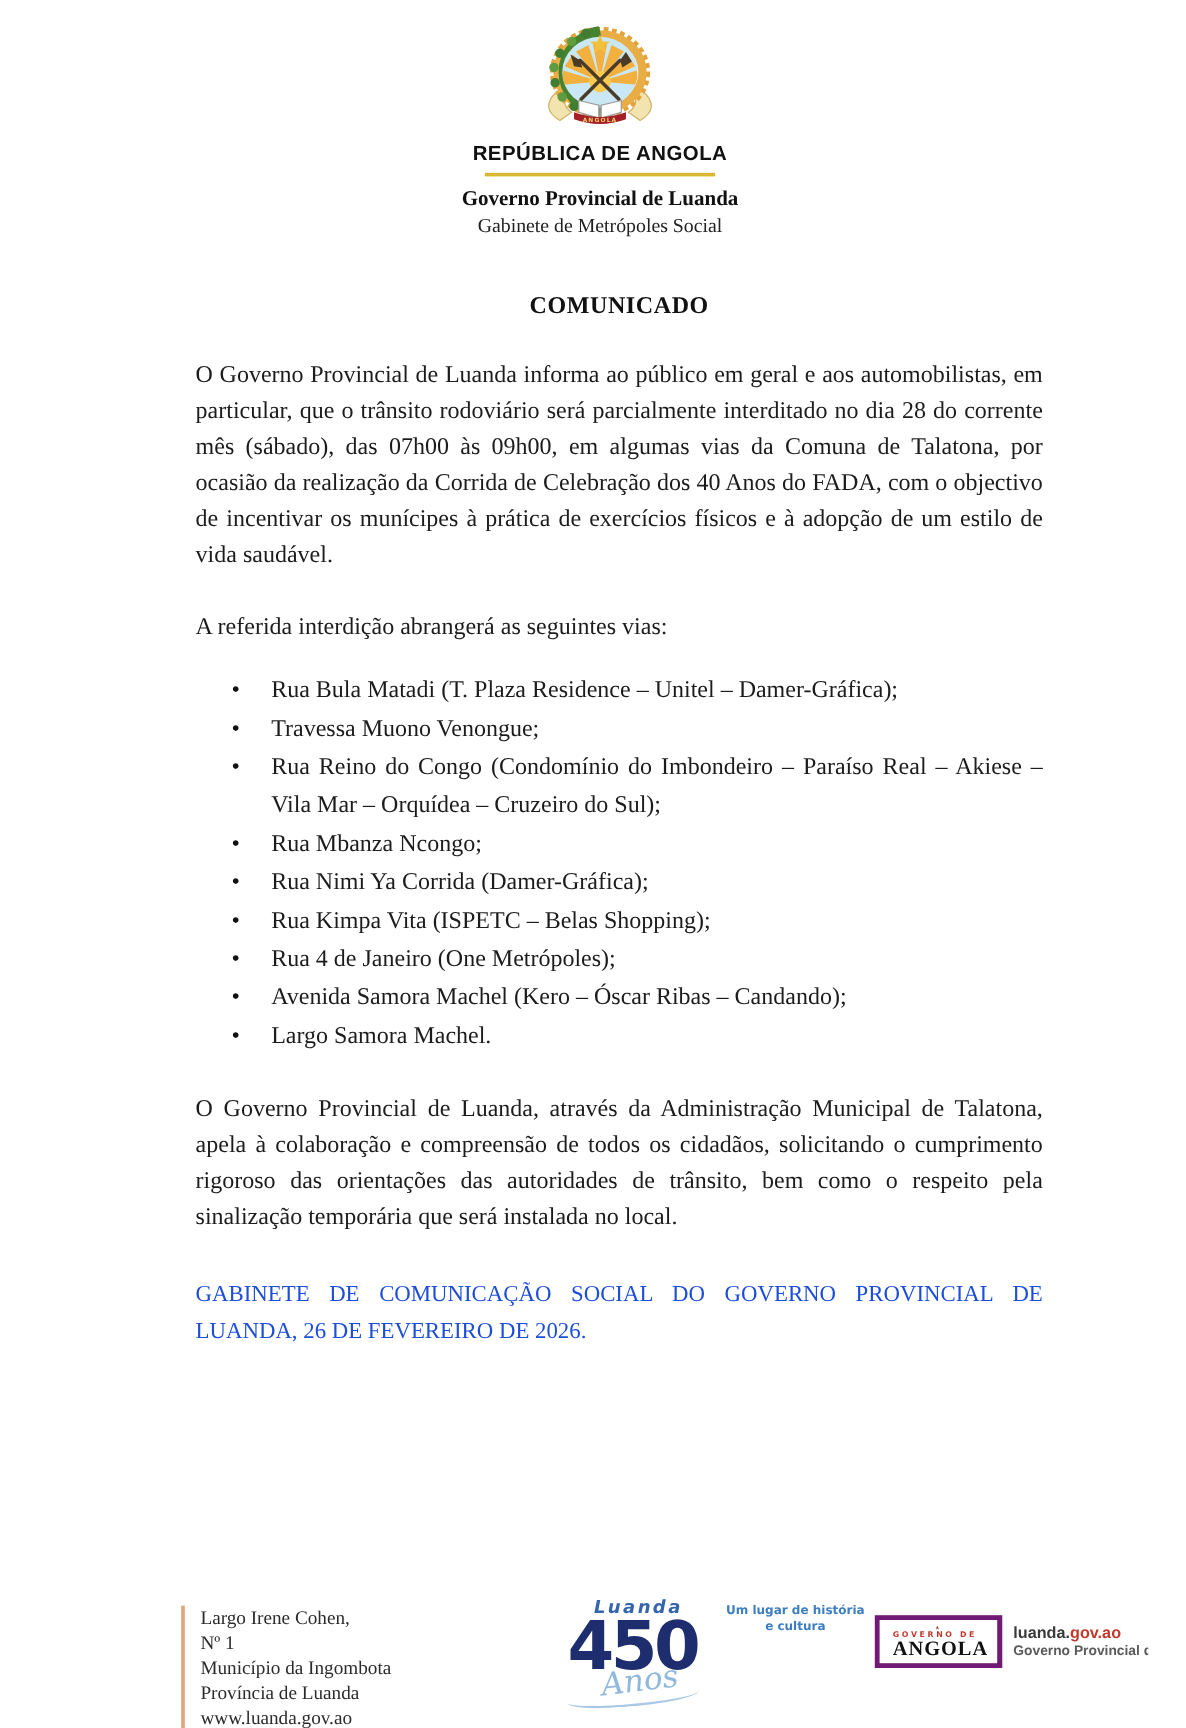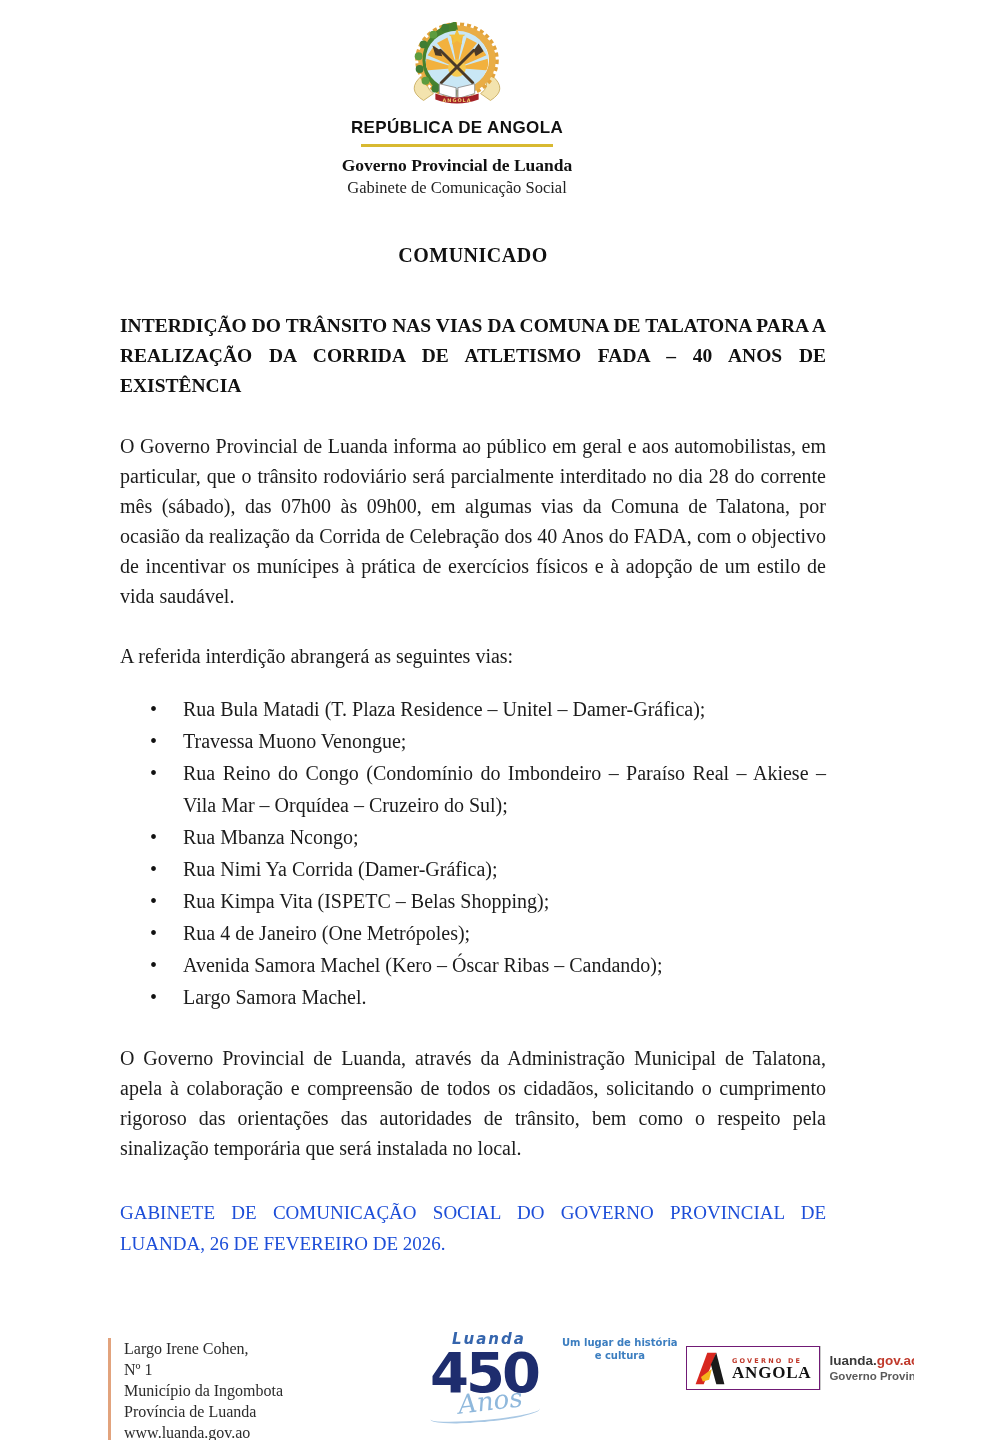--- a/index.html
+++ b/index.html
@@ -3,20 +3,21 @@
 <meta charset="utf-8">
 <style>
   html,body{margin:0;padding:0;background:#fff;}
   .page{
     position:relative;
     width:914px;height:1440px;
     background:#fff;
     overflow:hidden;
     font-family:"Liberation Serif","DejaVu Serif",serif;
     color:#1c1c1c;
+    margin-left:43px;
   }
   
   .letterhead{padding-top:22px;text-align:center;}
   .emblem{display:block;margin:0 auto;}
   .republic{
     margin-top:4px;
     font-family:"Liberation Sans","DejaVu Sans",sans-serif;
     font-weight:bold;font-size:17px;letter-spacing:.4px;color:#111;
   }
   .gold-rule{width:192px;height:3px;background:#d8b931;margin:6px auto 8px;}
@@ -67,22 +68,22 @@
     border-bottom:2px solid #a9c8e4;border-radius:0 0 60% 40%;transform:rotate(-4deg);}
   .l450-tag{
     margin-left:14px;margin-top:6px;
     font-family:"DejaVu Sans",sans-serif;font-weight:bold;
     color:#3c7ec0;font-size:10px;line-height:13px;text-align:center;
   }
 
   .govlogo{position:absolute;left:686px;top:1346px;display:flex;align-items:center;}
   .gov-box{
     display:flex;align-items:center;
-    border:1px solid #701a75;background:#fff;
-    padding:5px 8px 5px 6px;height:44px;box-sizing:border-box;
+    border:4px solid #701a75;background:#fff;
+    padding:5px 8px 5px 6px;height:44px;box-sizing:border-box;flex-direction:column;
   }
   .gov-text{margin-left:5px;}
   .gov-small{
     font-family:"DejaVu Sans",sans-serif;font-weight:bold;
     color:#c0392b;font-size:6.5px;letter-spacing:2.2px;
   }
   .gov-big{
     font-family:"Liberation Serif",serif;font-weight:bold;
     color:#111;font-size:17px;letter-spacing:.8px;line-height:15px;
   }
@@ -149,31 +150,27 @@
       <path d="M78,62 L61,66 L61,77 L78,72 Z" fill="#fefefe" stroke="#9a9a9a" stroke-width="1"></path>
       <line x1="60" y1="66" x2="60" y2="77" stroke="#9a9a9a" stroke-width="1"></line>
 
       <path d="M38,72 Q60,80 82,72 L82,78 Q60,86 38,78 Z" fill="#a32026"></path>
       <text x="60" y="80.5" font-size="5" fill="#f0cf6e" text-anchor="middle" font-family="DejaVu Sans, sans-serif" font-weight="bold" letter-spacing="1">ANGOLA</text>
     </svg>
 
     <div class="republic">REPÚBLICA DE ANGOLA</div>
     <div class="gold-rule"></div>
     <div class="org">Governo Provincial de Luanda</div>
-    <div class="dept">Gabinete de Comunicação Social</div>
+    <div class="dept">Gabinete de Metrópoles Social</div>
   </header>
 
   <main class="content">
 
     <h1 class="doc-title">COMUNICADO</h1>
 
-    <h2 class="doc-heading">
-      <div class="jline">INTERDIÇÃO DO TRÂNSITO NAS VIAS DA COMUNA DE TALATONA PARA A</div>
-      <div class="jline">REALIZAÇÃO DA CORRIDA DE ATLETISMO FADA – 40 ANOS DE EXISTÊNCIA</div>
-    </h2>
 
     <p class="para">O Governo Provincial de Luanda informa ao público em geral e aos automobilistas, em particular, que o trânsito rodoviário será parcialmente interditado no dia 28 do corrente mês (sábado), das 07h00 às 09h00, em algumas vias da Comuna de Talatona, por ocasião da realização da Corrida de Celebração dos 40 Anos do FADA, com o objectivo de incentivar os munícipes à prática de exercícios físicos e à adopção de um estilo de vida saudável.</p>
 
     <p class="para list-intro">A referida interdição abrangerá as seguintes vias:</p>
 
     <ul class="vias">
       <li>
           <span class="li-marker">•</span>
           <div class="li-body">Rua Bula Matadi (T. Plaza Residence – Unitel – Damer-Gráfica);</div>
         </li>

